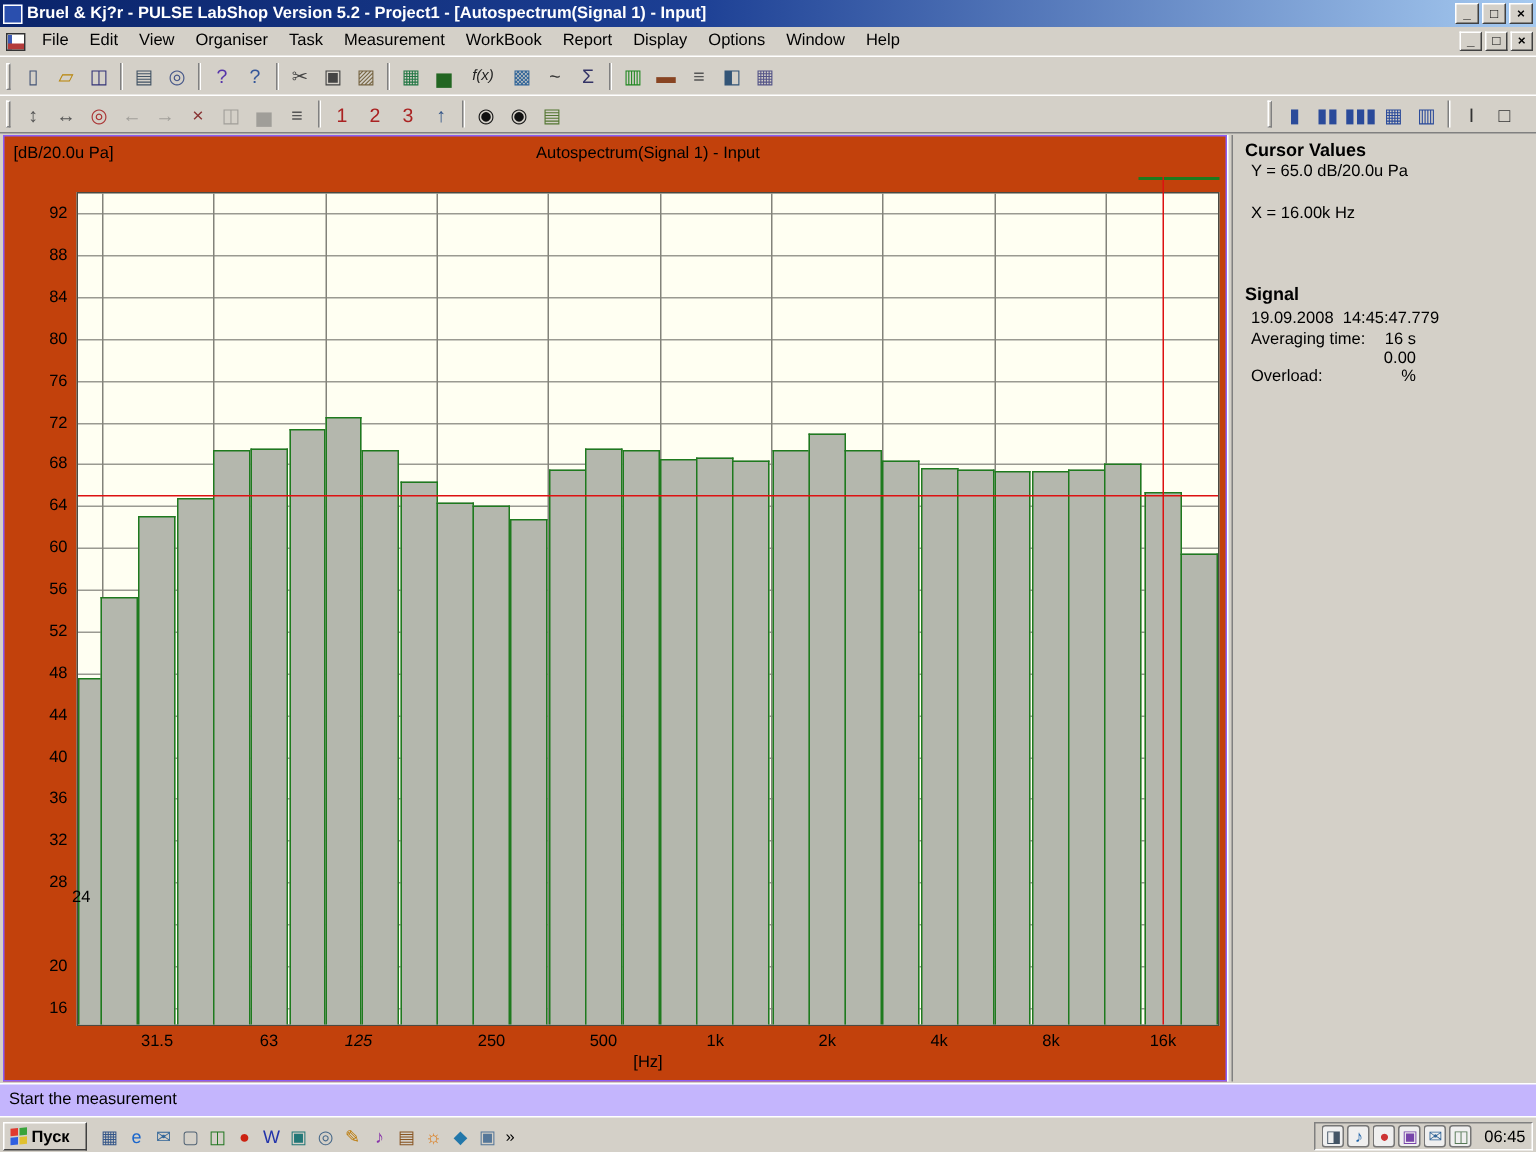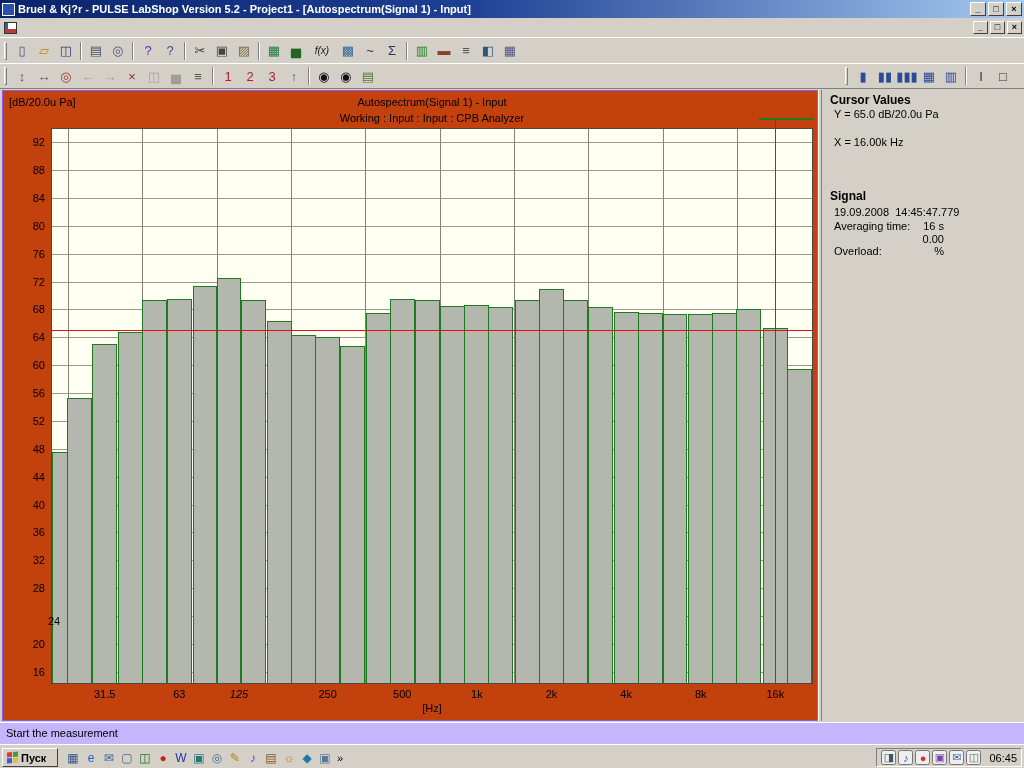--- a/index.html
+++ b/index.html
@@ -114,20 +114,34 @@
     <span class="title-text">Bruel &amp; Kj?r - PULSE LabShop Version 5.2 - Project1 - [Autospectrum(Signal 1) - Input]</span>
     <span class="win-btns">
       <button class="wbtn">_</button>
       <button class="wbtn">□</button>
       <button class="wbtn">×</button>
     </span>
   </div>
 
   <div class="menubar">
     <span class="mdi-doc-icon"></span>
+    <span id="menu-items" style="display:flex;">
+        <span class="menu-item">File</span>
+        <span class="menu-item">Edit</span>
+        <span class="menu-item">View</span>
+        <span class="menu-item">Organiser</span>
+        <span class="menu-item">Task</span>
+        <span class="menu-item">Measurement</span>
+        <span class="menu-item">WorkBook</span>
+        <span class="menu-item">Report</span>
+        <span class="menu-item">Display</span>
+        <span class="menu-item">Options</span>
+        <span class="menu-item">Window</span>
+        <span class="menu-item">Help</span>
+      </span>
     <span class="menu-spacer"></span>
     <span class="win-btns">
       <button class="wbtn sm">_</button>
       <button class="wbtn sm">□</button>
       <button class="wbtn sm">×</button>
     </span>
   </div>
 
   <div class="toolbar" id="toolbar-main">
     <span class="grip"></span>
@@ -190,21 +204,20 @@
         <button class="tb-icon" style="color: rgb(42, 74, 154);">▥</button>
         <span class="tb-sep"></span>
         <button class="tb-icon" style="color: rgb(51, 51, 51);">I</button>
         <button class="tb-icon" style="color: rgb(51, 51, 51);">□</button>
       </span>
   </div>
 
   <div id="chart-region">
     <div class="ylab">[dB/20.0u Pa]</div>
     <div class="ctitle">Autospectrum(Signal 1) - Input</div>
-    <div class="csub">Working : Input : Input : CPB Analyzer</div>
     <div class="legend-line" style="border-top-color: rgb(30, 122, 30);"></div>
     <div id="plot" style="background: rgb(255, 255, 242);">
         <div class="gridline-h" style="top: 13.2403px; background: rgb(154, 154, 145);"></div>
         <div class="gridline-h" style="top: 41.1145px; background: rgb(154, 154, 145);"></div>
         <div class="gridline-h" style="top: 68.9887px; background: rgb(154, 154, 145);"></div>
         <div class="gridline-h" style="top: 96.8629px; background: rgb(154, 154, 145);"></div>
         <div class="gridline-h" style="top: 124.737px; background: rgb(154, 154, 145);"></div>
         <div class="gridline-h" style="top: 152.611px; background: rgb(154, 154, 145);"></div>
         <div class="gridline-h" style="top: 180.486px; background: rgb(154, 154, 145);"></div>
         <div class="gridline-h" style="top: 208.36px; background: rgb(154, 154, 145);"></div>
@@ -275,21 +288,21 @@
       <div class="ytick" style="top: 240.36px;">64</div>
       <div class="ytick" style="top: 268.234px;">60</div>
       <div class="ytick" style="top: 296.108px;">56</div>
       <div class="ytick" style="top: 323.982px;">52</div>
       <div class="ytick" style="top: 351.857px;">48</div>
       <div class="ytick" style="top: 379.731px;">44</div>
       <div class="ytick" style="top: 407.605px;">40</div>
       <div class="ytick" style="top: 435.479px;">36</div>
       <div class="ytick" style="top: 463.353px;">32</div>
       <div class="ytick" style="top: 491.228px;">28</div>
-      <div class="ytick" style="top: 524px; padding-left: 45px;">24</div>
+      <div class="ytick" style="top: 501px; padding-left: 45px;">24</div>
       <div class="ytick" style="top: 546.976px;">20</div>
       <div class="ytick" style="top: 574.85px;">16</div>
       <div class="xtick" style="left: 76.7265px;">31.5</div>
       <div class="xtick" style="left: 151.331px;">63</div>
       <div class="xtick" style="left: 211px; font-style: italic;">125</div>
       <div class="xtick" style="left: 299.681px;">250</div>
       <div class="xtick" style="left: 374.285px;">500</div>
       <div class="xtick" style="left: 448.889px;">1k</div>
       <div class="xtick" style="left: 523.493px;">2k</div>
       <div class="xtick" style="left: 598.098px;">4k</div>

